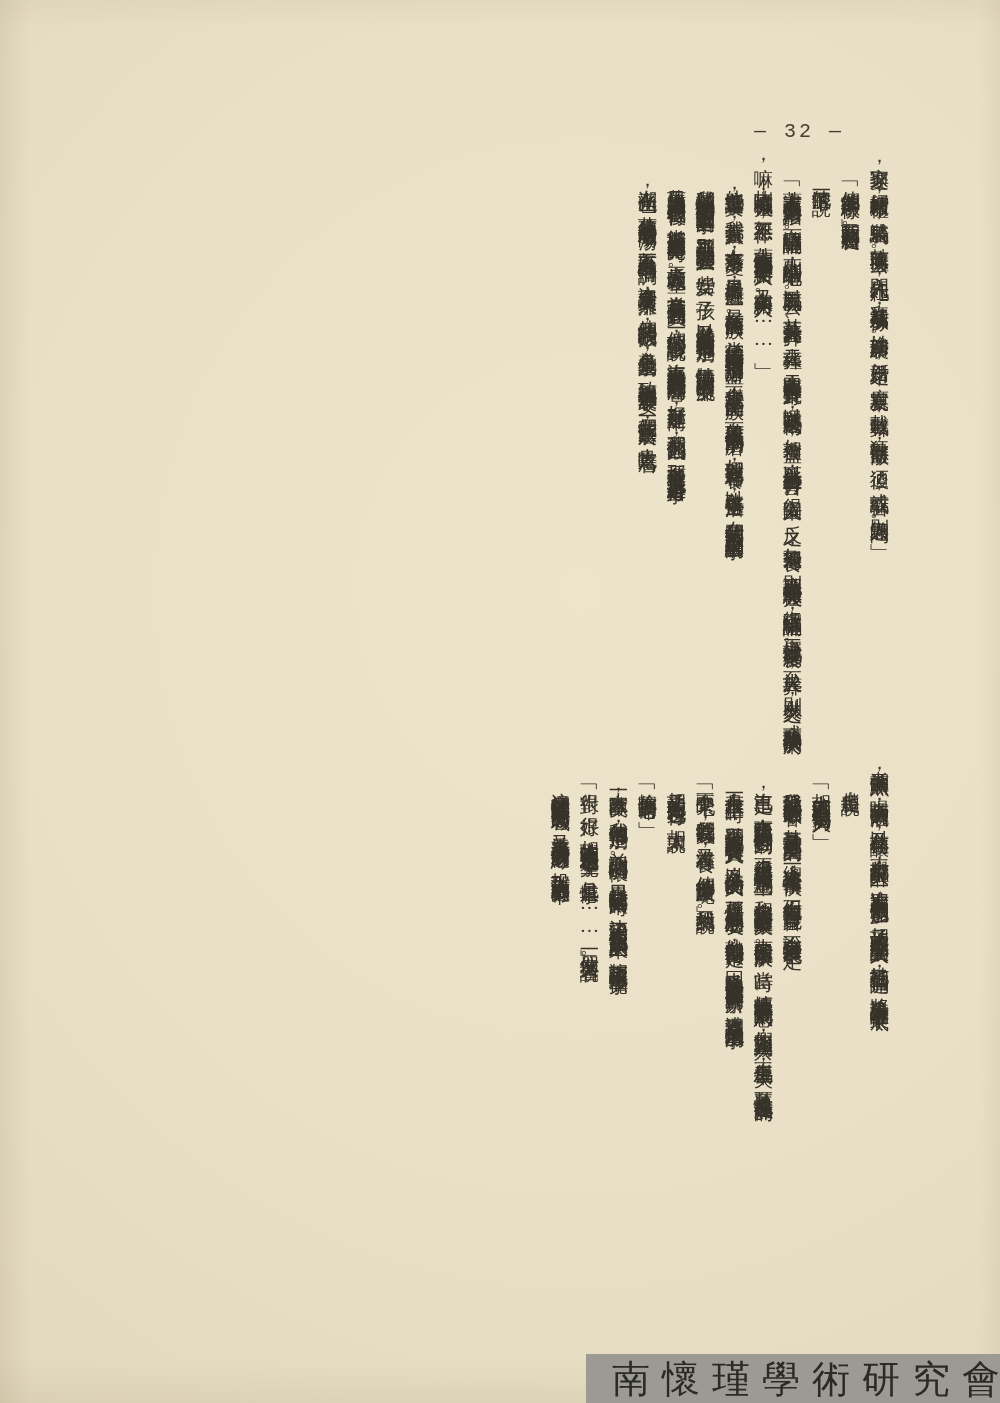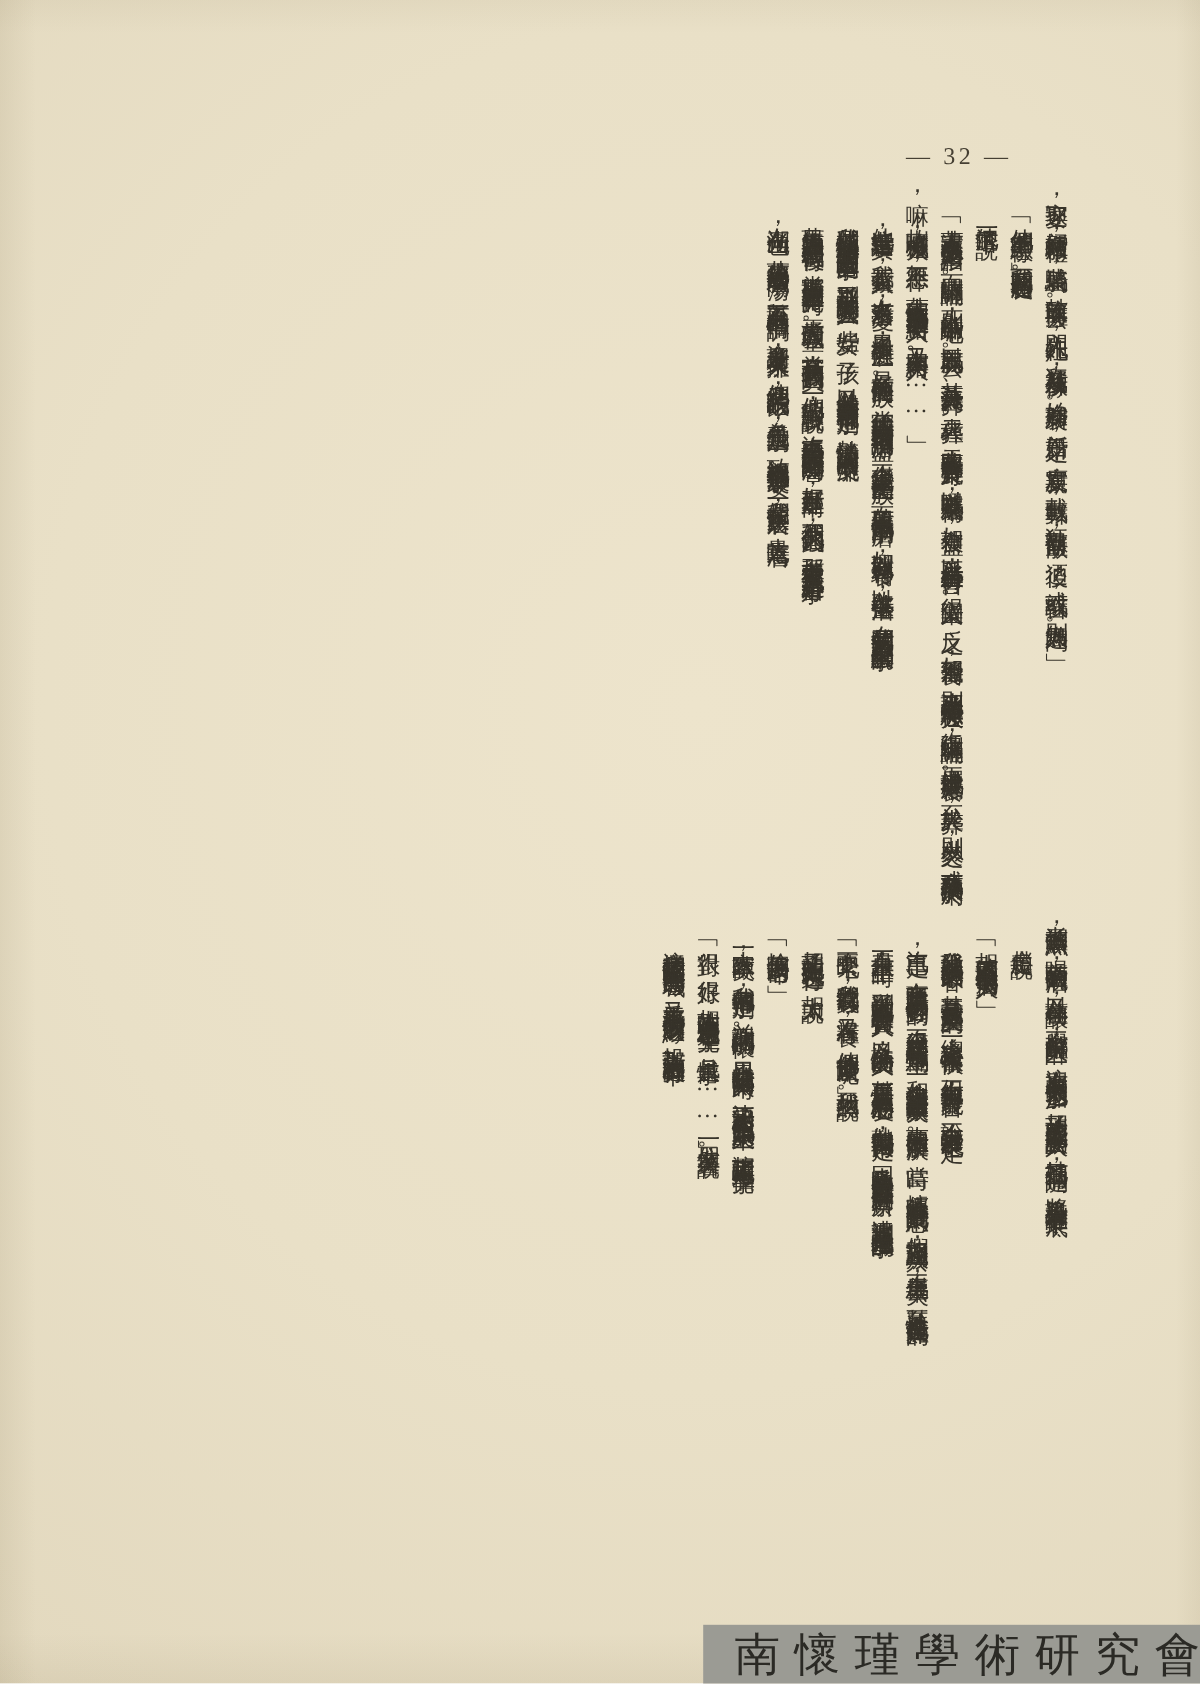--- a/index.html
+++ b/index.html
@@ -37,20 +37,21 @@
   }
   .page-number {
     position: absolute;
     top: 120px; right: 106px;
     width: 190px;
     text-align: center;
     font-size: 20px;
     letter-spacing: 3px;
     color: #453f33;
     white-space: nowrap;
+    font-family: Liberation Mono, monospace;
   }
   .vblock {
     position: absolute;
     right: 106px;
     writing-mode: vertical-rl;
     text-orientation: upright;
     font-size: 19.4px;
     letter-spacing: 1.35px;
     line-height: 29px;
     color: var(--ink);

